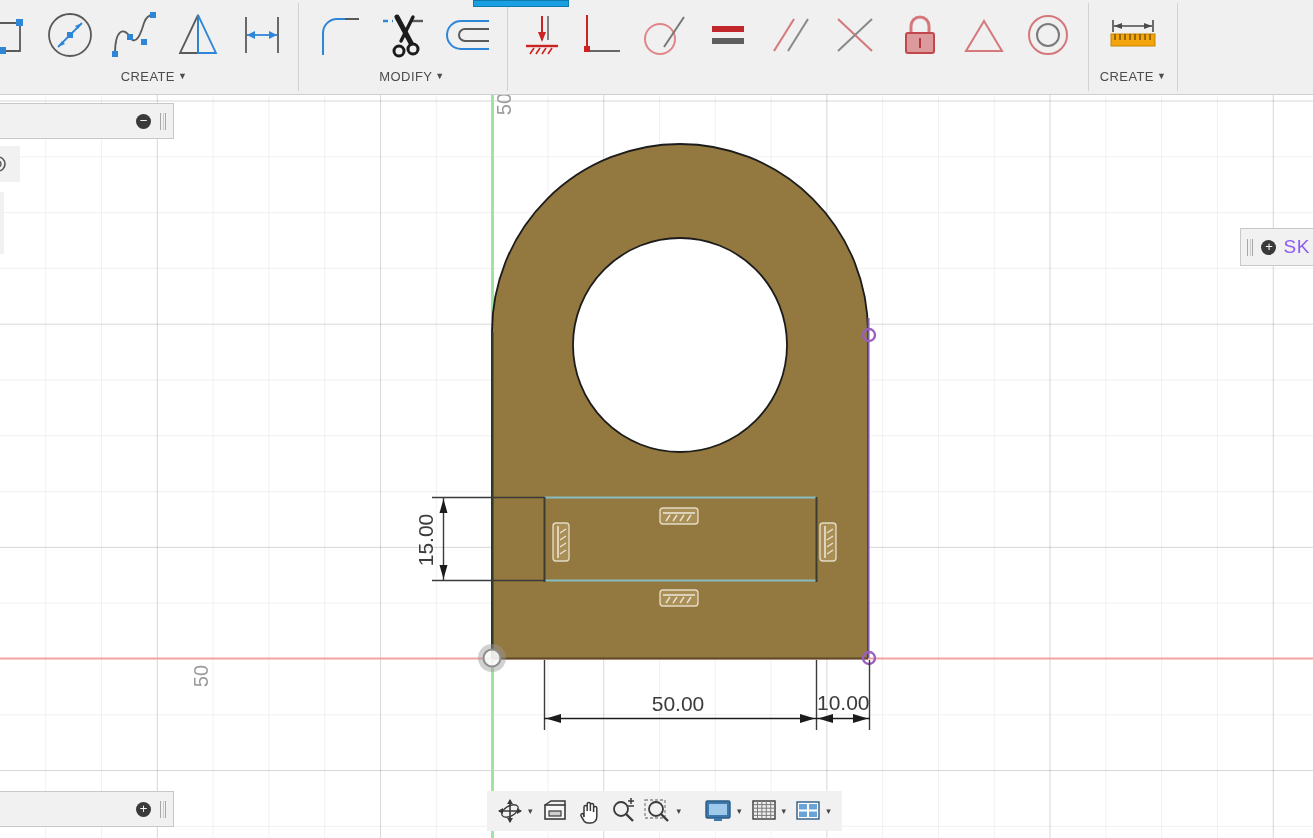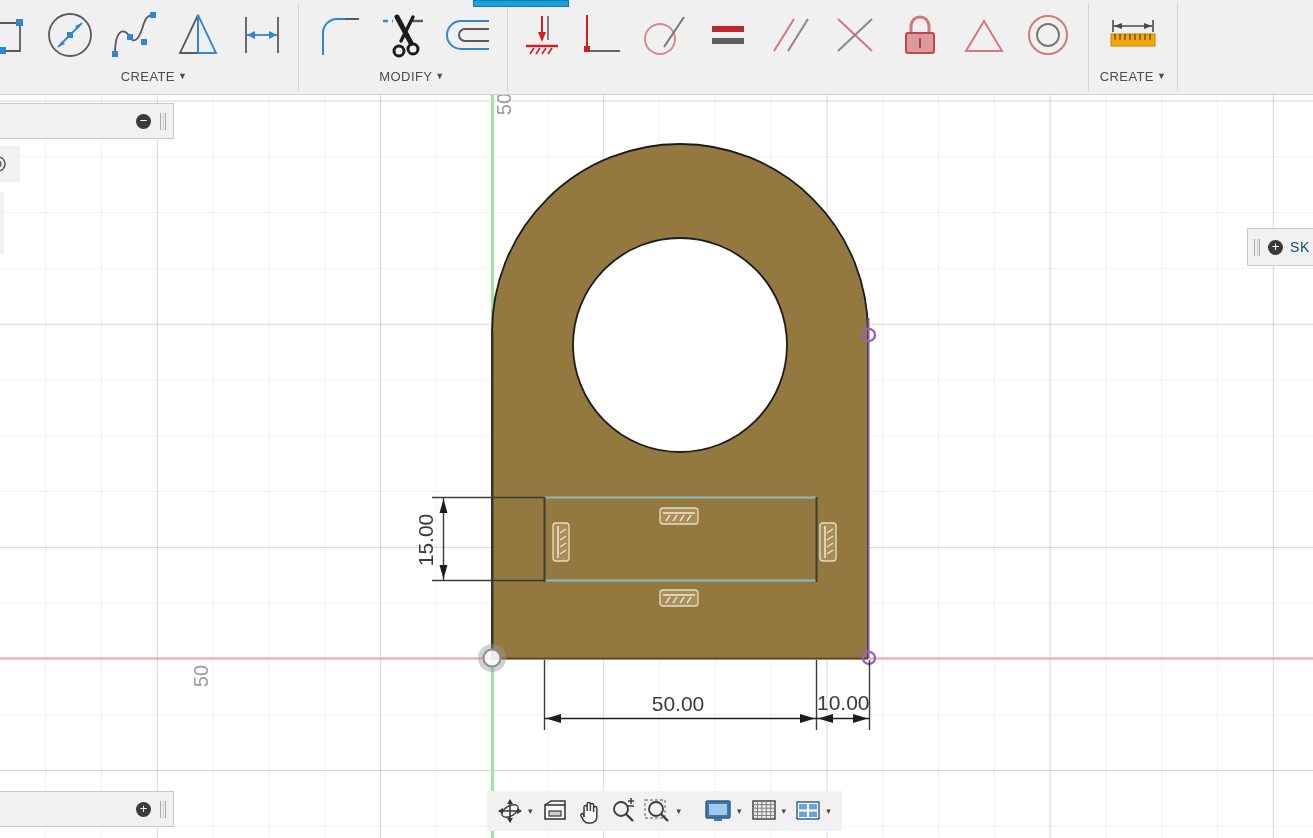--- a/index.html
+++ b/index.html
@@ -81,21 +81,21 @@
   #left-strip {
     position: absolute; left: -8px; top: 192px; width: 12px; height: 62px;
     background: #f1f1f1; z-index: 29;
   }
   #sketch-palette {
     position: absolute; right: -3px; top: 228px; height: 38px;
     background: #f1f1f1; border: 1px solid #c8c8c8; z-index: 30;
     display: flex; align-items: center; padding: 0 5px 0 6px; gap: 7px;
   }
   #sketch-palette .sp-label {
-    font-size: 14px; color: #0c4a6e; letter-spacing: .6px; white-space: nowrap;
+    font-size: 19px; color: #8b5cf6; letter-spacing: .6px; white-space: nowrap;
   }
 
   
   #navbar {
     position: absolute; left: 487px; top: 791px; height: 40px;
     background: #f1f1f1; z-index: 35;
     display: flex; align-items: center; padding: 0 6px;
   }
   .nav-btn {
     height: 34px; display: flex; align-items: center; justify-content: center;

